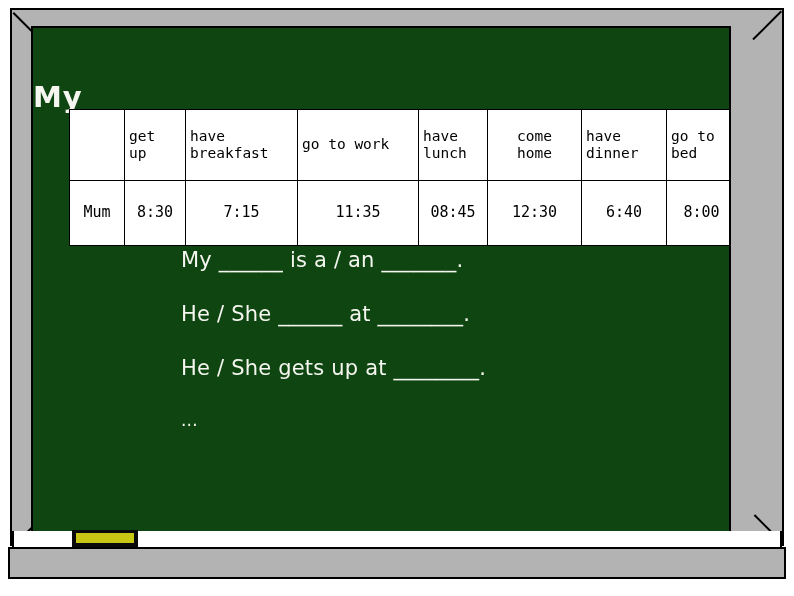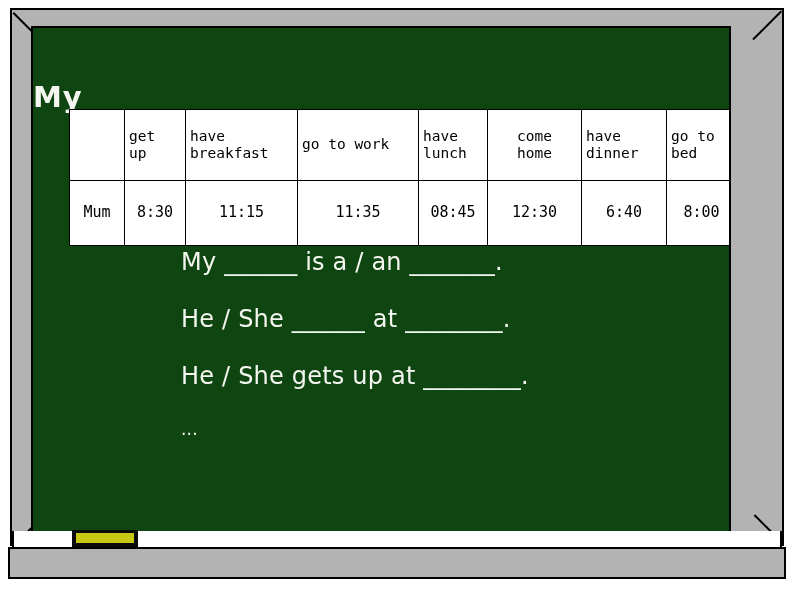--- a/index.html
+++ b/index.html
@@ -189,21 +189,21 @@
   
   .lines {
     position: absolute;
     left: 148px;
     top: 222px;
     width: 540px;
   }
   .line {
     color: #f4f6ef;
     font-family: "DejaVu Sans", sans-serif;
-    font-size: 24px;
+    font-size: 21px;
     line-height: 1.0;
     margin-bottom: 33px;
     white-space: pre;
     letter-spacing: 0.2px;
   }
   .line.ellipsis {
     font-size: 17px;
     margin-bottom: 0;
   }
 </style>
@@ -254,21 +254,21 @@
               <span class="hdr-line">dinner</span>
             </td>
             <td class="c7 align-left">
               <span class="hdr-line">go to</span>
               <span class="hdr-line">bed</span>
             </td>
           </tr>
           <tr class="data-row">
             <td class="c0">Mum</td>
             <td class="c1">8:30</td>
-            <td class="c2">11:15</td>
+            <td class="c2">7:15</td>
             <td class="c3">11:35</td>
             <td class="c4">08:45</td>
             <td class="c5">12:30</td>
             <td class="c6">6:40</td>
             <td class="c7">8:00</td>
           </tr>
         </tbody>
       </table>
     </div>
 

